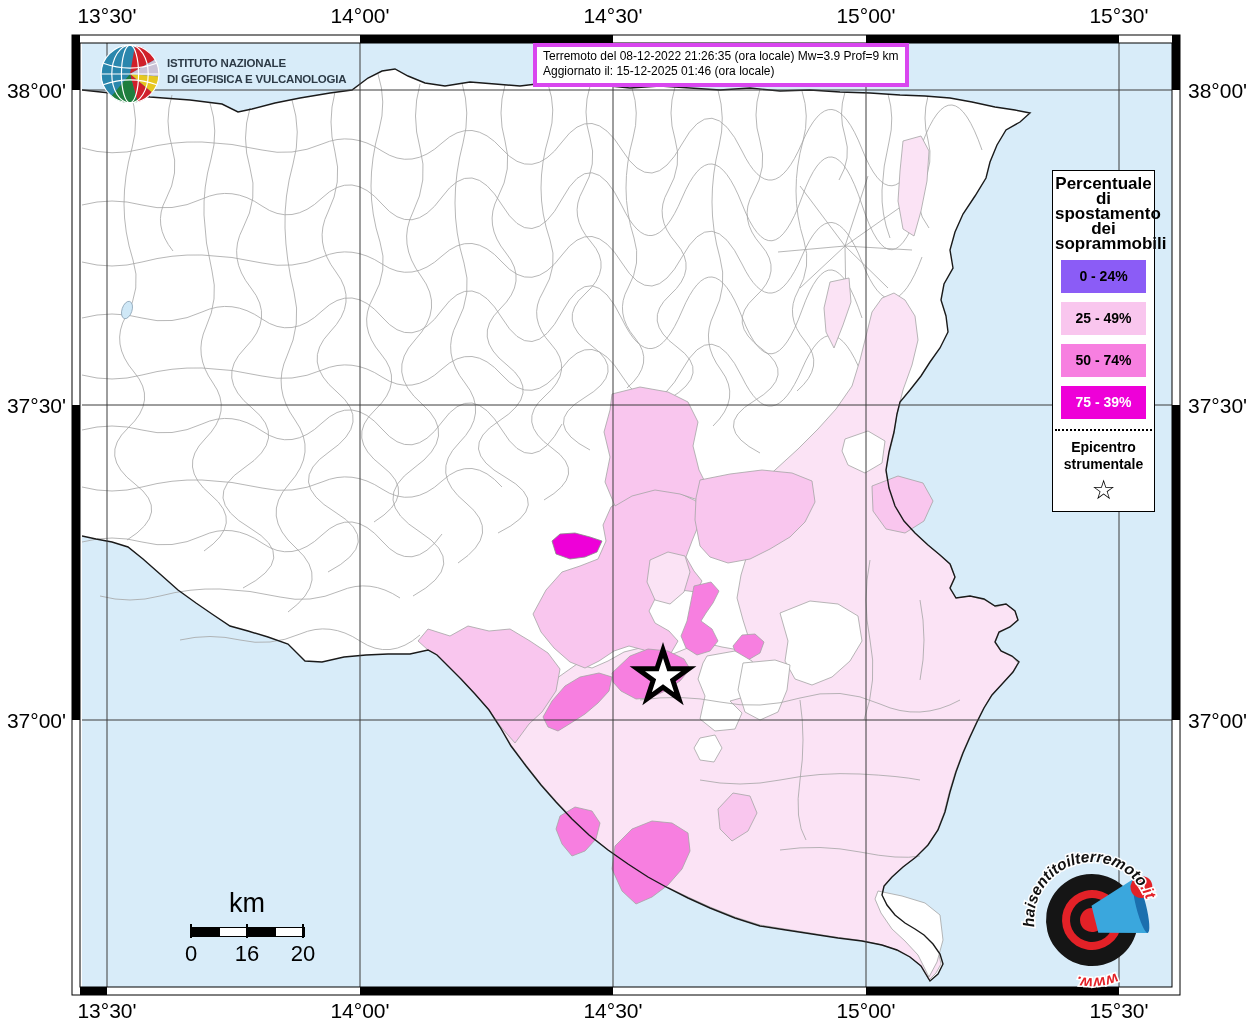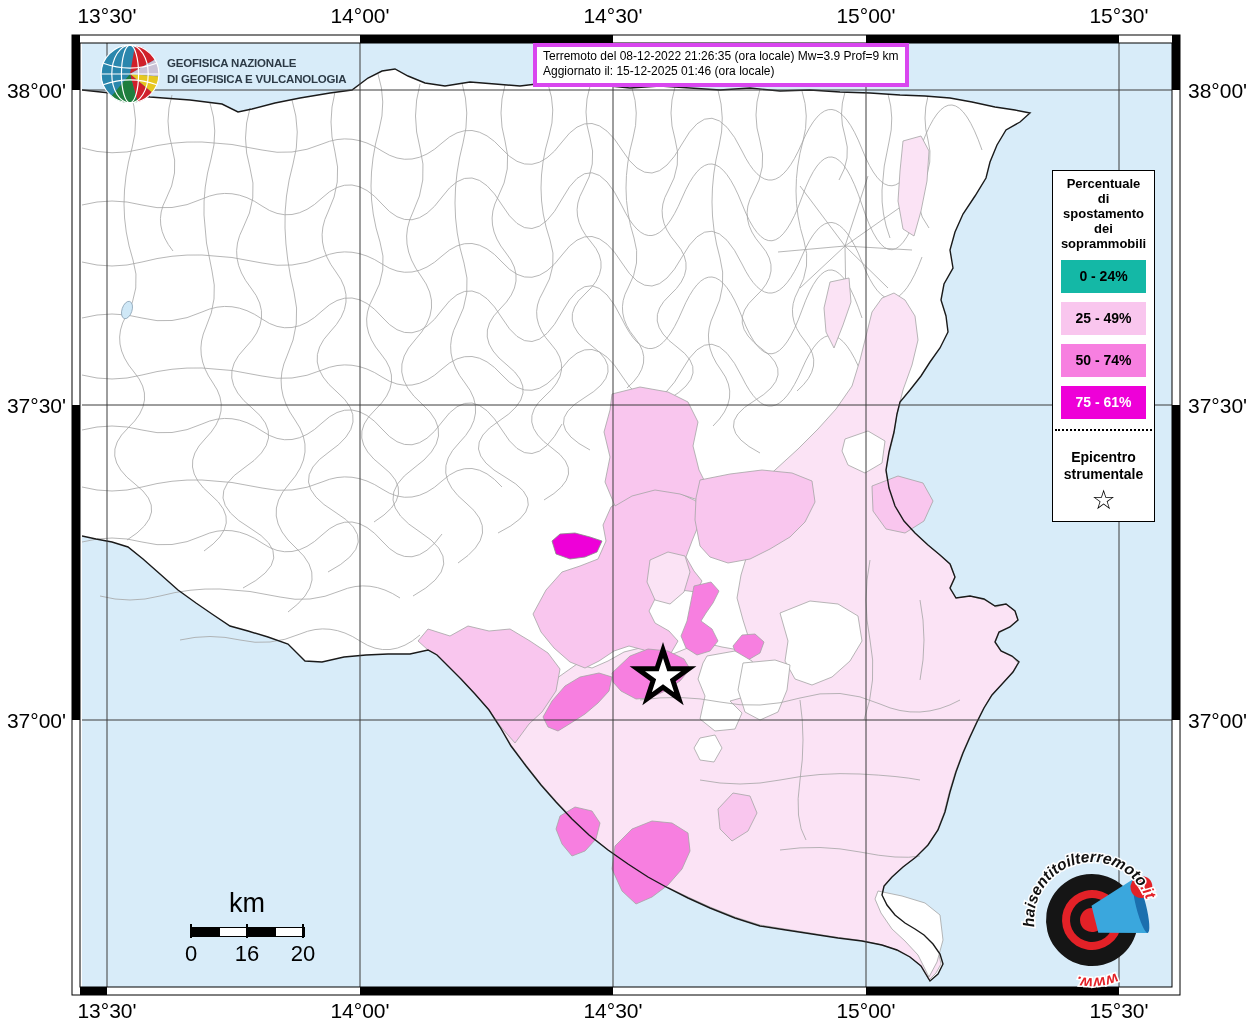--- a/index.html
+++ b/index.html
@@ -7,25 +7,25 @@
          font-family:"Liberation Sans","DejaVu Sans",sans-serif;color:#000;}
   .abs{position:absolute;}
   .axis-label{font-size:21px;color:#000;white-space:nowrap;}
   .axis-top,.axis-bottom{width:120px;text-align:center;}
   .axis-left{width:64px;text-align:right;}
   .axis-right{width:80px;text-align:left;}
   #title-box{left:533px;top:43px;background:#fff;border:4px solid #d946ef;
              padding:2px 6px 3px 6px;font-size:12px;line-height:15.3px;white-space:nowrap;z-index:30;}
   #legend{left:1052px;top:170px;width:101px;background:#fff;border:1px solid #000;
           z-index:30;text-align:center;padding-bottom:6px;}
-  #legend .lg-title{font-weight:bold;font-size:13px;line-height:15px;white-space:pre-line;margin:5px 2px 4px 2px;}
+  #legend .lg-title{font-weight:bold;font-size:17px;line-height:15px;white-space:pre-line;margin:5px 2px 4px 2px;}
   .swatch{width:85px;height:33px;margin:9px auto 0 auto;font-weight:bold;font-size:14px;
           line-height:33px;text-align:center;color:#000;}
   #legend .lg-sep{border-top:2px dotted #000;margin:10px 2px 4px 2px;height:0;}
-  #legend .lg-epi{font-weight:bold;font-size:14px;line-height:17px;white-space:pre-line;margin-top:18px;}
+  #legend .lg-epi{font-weight:bold;font-size:14px;line-height:17px;white-space:pre-line;margin-top:8px;}
   #legend .lg-star{font-size:27px;line-height:30px;margin-top:2px;}
   #scalebar-km{left:187px;top:888px;width:120px;text-align:center;font-size:27px;z-index:20;}
   #scalebar{left:191px;top:927px;width:112px;height:8px;border:1px solid #000;z-index:20;font-size:0;}
   #scalebar span{display:inline-block;width:28px;height:8px;}
   .sb-tick{width:2px;height:14px;background:#000;top:924px;z-index:21;}
   .sb-num{top:941px;width:50px;text-align:center;font-size:22px;z-index:20;}
   #ingv-text1,#ingv-text2{color:#2c3a46;font-weight:bold;font-size:11.5px;letter-spacing:-0.2px;
       white-space:nowrap;z-index:25;}
   svg text{font-family:"Liberation Sans","DejaVu Sans",sans-serif;}
 </style>
@@ -183,24 +183,24 @@
     <div>Terremoto del 08-12-2022 21:26:35 (ora locale) Mw=3.9 Prof=9 km</div>
     <div>Aggiornato il: 15-12-2025 01:46 (ora locale)</div>
   </div>
 
   <div id="legend" class="abs">
     <div class="lg-title">Percentuale
 di
 spostamento
 dei
 soprammobili</div>
-    <div class="swatch" style="background:#14b8a6">0 - 24%</div>
+    <div class="swatch" style="background:#8b5cf6">0 - 24%</div>
     <div class="swatch" style="background:#F9C6EE">25 - 49%</div>
     <div class="swatch" style="background:#F77FE0">50 - 74%</div>
-    <div class="swatch" style="background:#EE00D8;color:#ffffff">75 - 61%</div>
+    <div class="swatch" style="background:#EE00D8;color:#ffffff">75 - 39%</div>
     <div class="lg-sep"></div>
     <div class="lg-epi">Epicentro
 strumentale</div>
     <div class="lg-star">☆</div>
   </div>
 
   <div id="scalebar-km" class="abs">km</div>
   <div id="scalebar" class="abs"><span style="background:#000"></span><span style="background:#fff"></span><span style="background:#000"></span><span style="background:#fff"></span></div>
   <div class="abs sb-tick" style="left:190px"></div>
   <div class="abs sb-tick" style="left:246px"></div>
@@ -216,21 +216,21 @@
     <path d="M28,28 L54.9,30.4 A27,27 0 0 1 48.7,45.4 Z" fill="#E6C71F"></path>
     <path d="M28,28 L48.7,45.4 A27,27 0 0 1 35,54.1 Z" fill="#D0202A"></path>
     <path d="M28,28 L35,54.1 A27,27 0 0 1 10.6,48.7 Z" fill="#1F7E3D"></path>
     <g stroke="#FFFFFF" stroke-width="1.1" fill="none">
       <ellipse cx="28" cy="28" rx="27" ry="27"></ellipse>
       <ellipse cx="28" cy="28" rx="17" ry="27"></ellipse>
       <ellipse cx="28" cy="28" rx="8" ry="27"></ellipse>
       <path d="M3,18 Q28,27 53,18 M3,38 Q28,29 53,38 M1,28 H55"></path>
     </g>
   </svg>
-  <div id="ingv-text1" class="abs" style="left:167px;top:57px">GEOFISICA NAZIONALE</div>
+  <div id="ingv-text1" class="abs" style="left:167px;top:57px">ISTITUTO NAZIONALE</div>
   <div id="ingv-text2" class="abs" style="left:167px;top:73px">DI GEOFISICA E VULCANOLOGIA</div>
 
   <svg class="abs" style="left:1012px;top:842px;z-index:25" width="165" height="160" viewBox="0 0 165 160">
     <defs>
       <path id="hsit-circle" d="M22,78 a58,58 0 1,1 116,0 a58,58 0 1,1 -116,0"></path>
     </defs>
     <g transform="rotate(-14 80 78)">
       <circle cx="80" cy="78" r="46" fill="#151515"></circle>
       <circle cx="80" cy="78" r="30" fill="#E32127"></circle>
       <circle cx="80" cy="78" r="22" fill="#151515"></circle>

